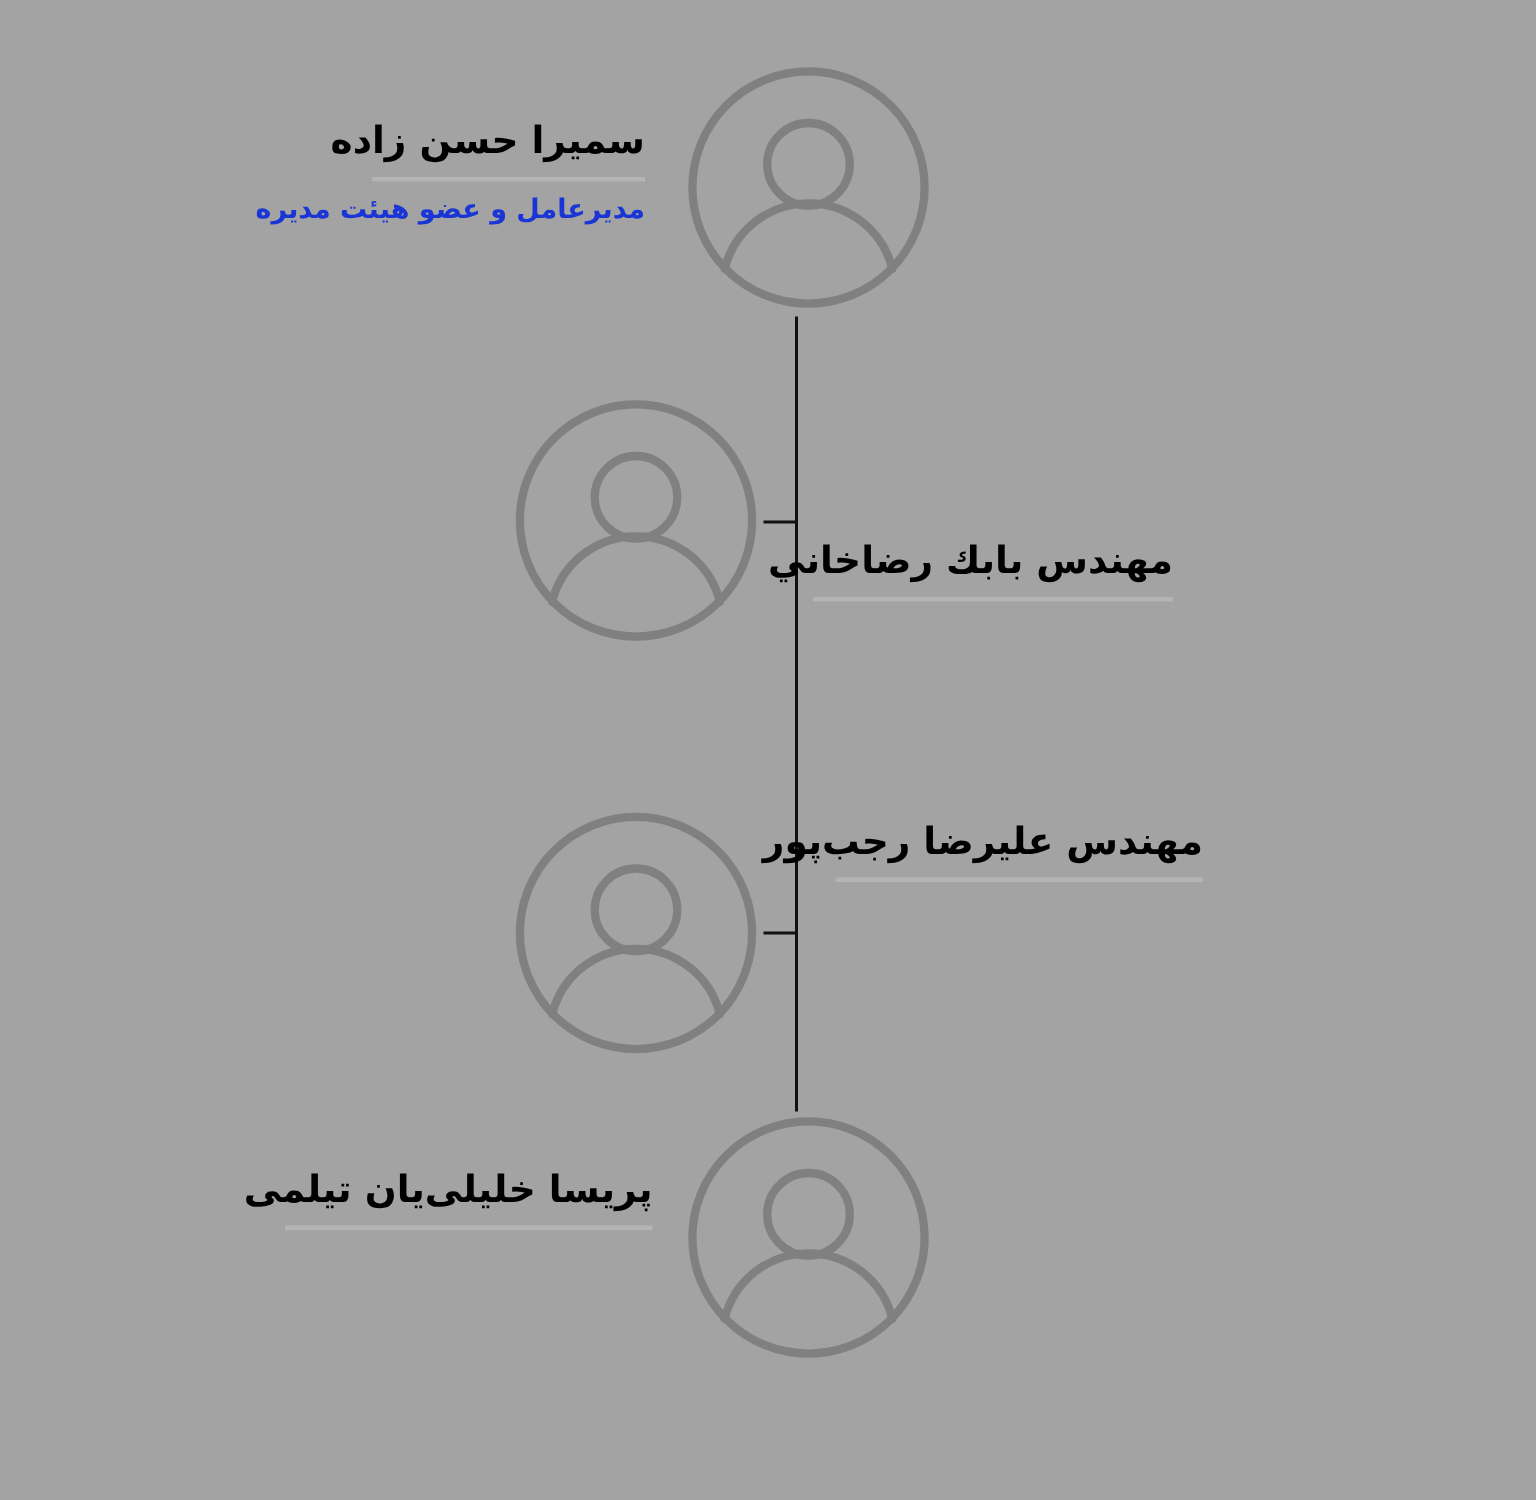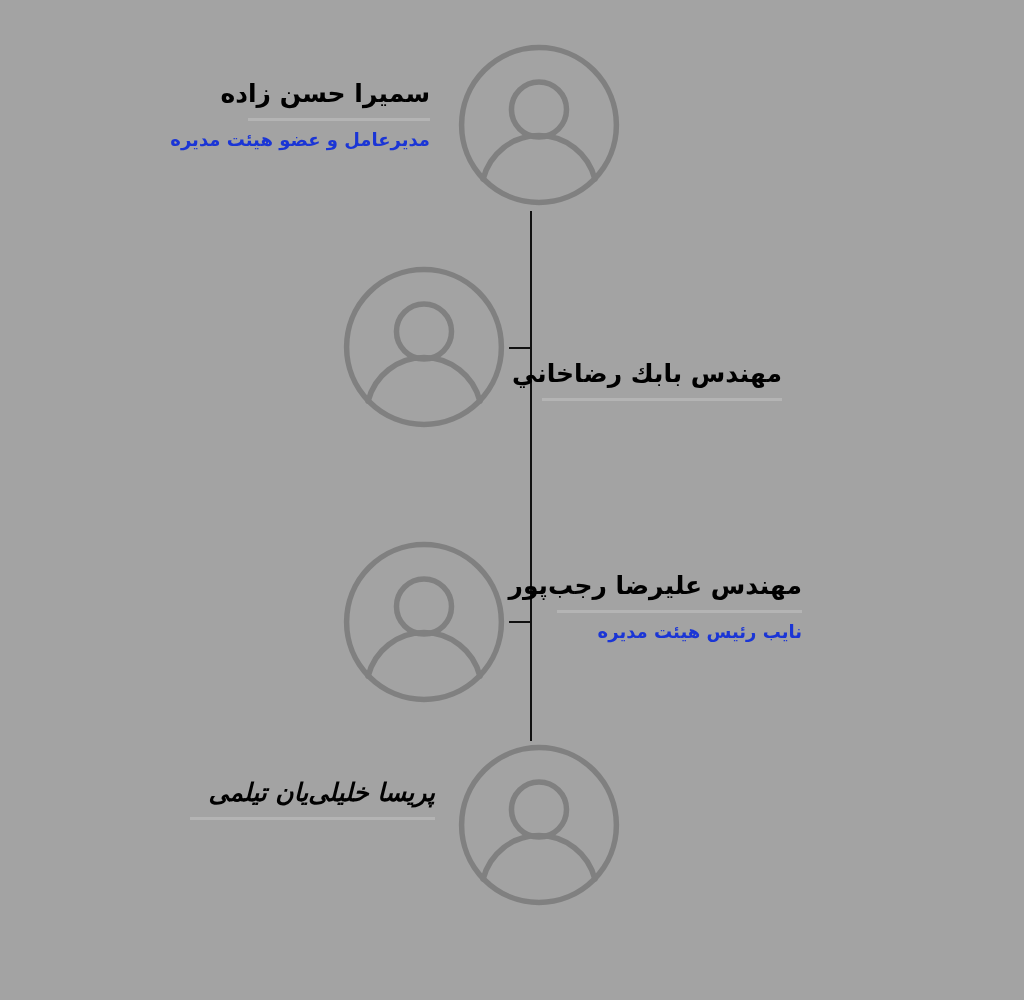--- a/index.html
+++ b/index.html
@@ -126,32 +126,31 @@
   </div>
 
   <div class="avatar" style="left:338px; top:536px;">
     <svg viewBox="0 0 100 100" xmlns="http://www.w3.org/2000/svg">
       <circle cx="50" cy="50" r="45" fill="none" stroke="#808080" stroke-width="3.2"></circle>
       <circle cx="50" cy="41" r="16" fill="none" stroke="#808080" stroke-width="3.2"></circle>
       <path d="M 17.5 81.5 A 33.5 33.5 0 0 1 82.5 81.5" fill="none" stroke="#808080" stroke-width="3.2" stroke-linecap="round"></path>
     </svg>
   </div>
 
-  <div class="node-text align-right" style="left:442px; top:570px; width:360px;">
+  <div class="node-text align-right" style="left:442px; top:545px; width:360px;">
     <div class="node-name">مهندس علیرضا رجب‌پور</div>
     <div class="node-divider dv-3"></div>
-    <div class="node-title">نایب رئیس هیئت مدیره</div>
   </div>
 
   <div class="avatar" style="left:453px; top:739px;">
     <svg viewBox="0 0 100 100" xmlns="http://www.w3.org/2000/svg">
       <circle cx="50" cy="50" r="45" fill="none" stroke="#808080" stroke-width="3.2"></circle>
       <circle cx="50" cy="41" r="16" fill="none" stroke="#808080" stroke-width="3.2"></circle>
       <path d="M 17.5 81.5 A 33.5 33.5 0 0 1 82.5 81.5" fill="none" stroke="#808080" stroke-width="3.2" stroke-linecap="round"></path>
     </svg>
   </div>
 
-  <div class="node-text align-right" style="left:75px; top:777px; width:360px;font-style:italic;">
+  <div class="node-text align-right" style="left:75px; top:777px; width:360px;">
     <div class="node-name">پریسا خلیلی‌یان تیلمی</div>
     <div class="node-divider dv-4"></div>
   </div>
 
 </div>
 
 </body></html>

